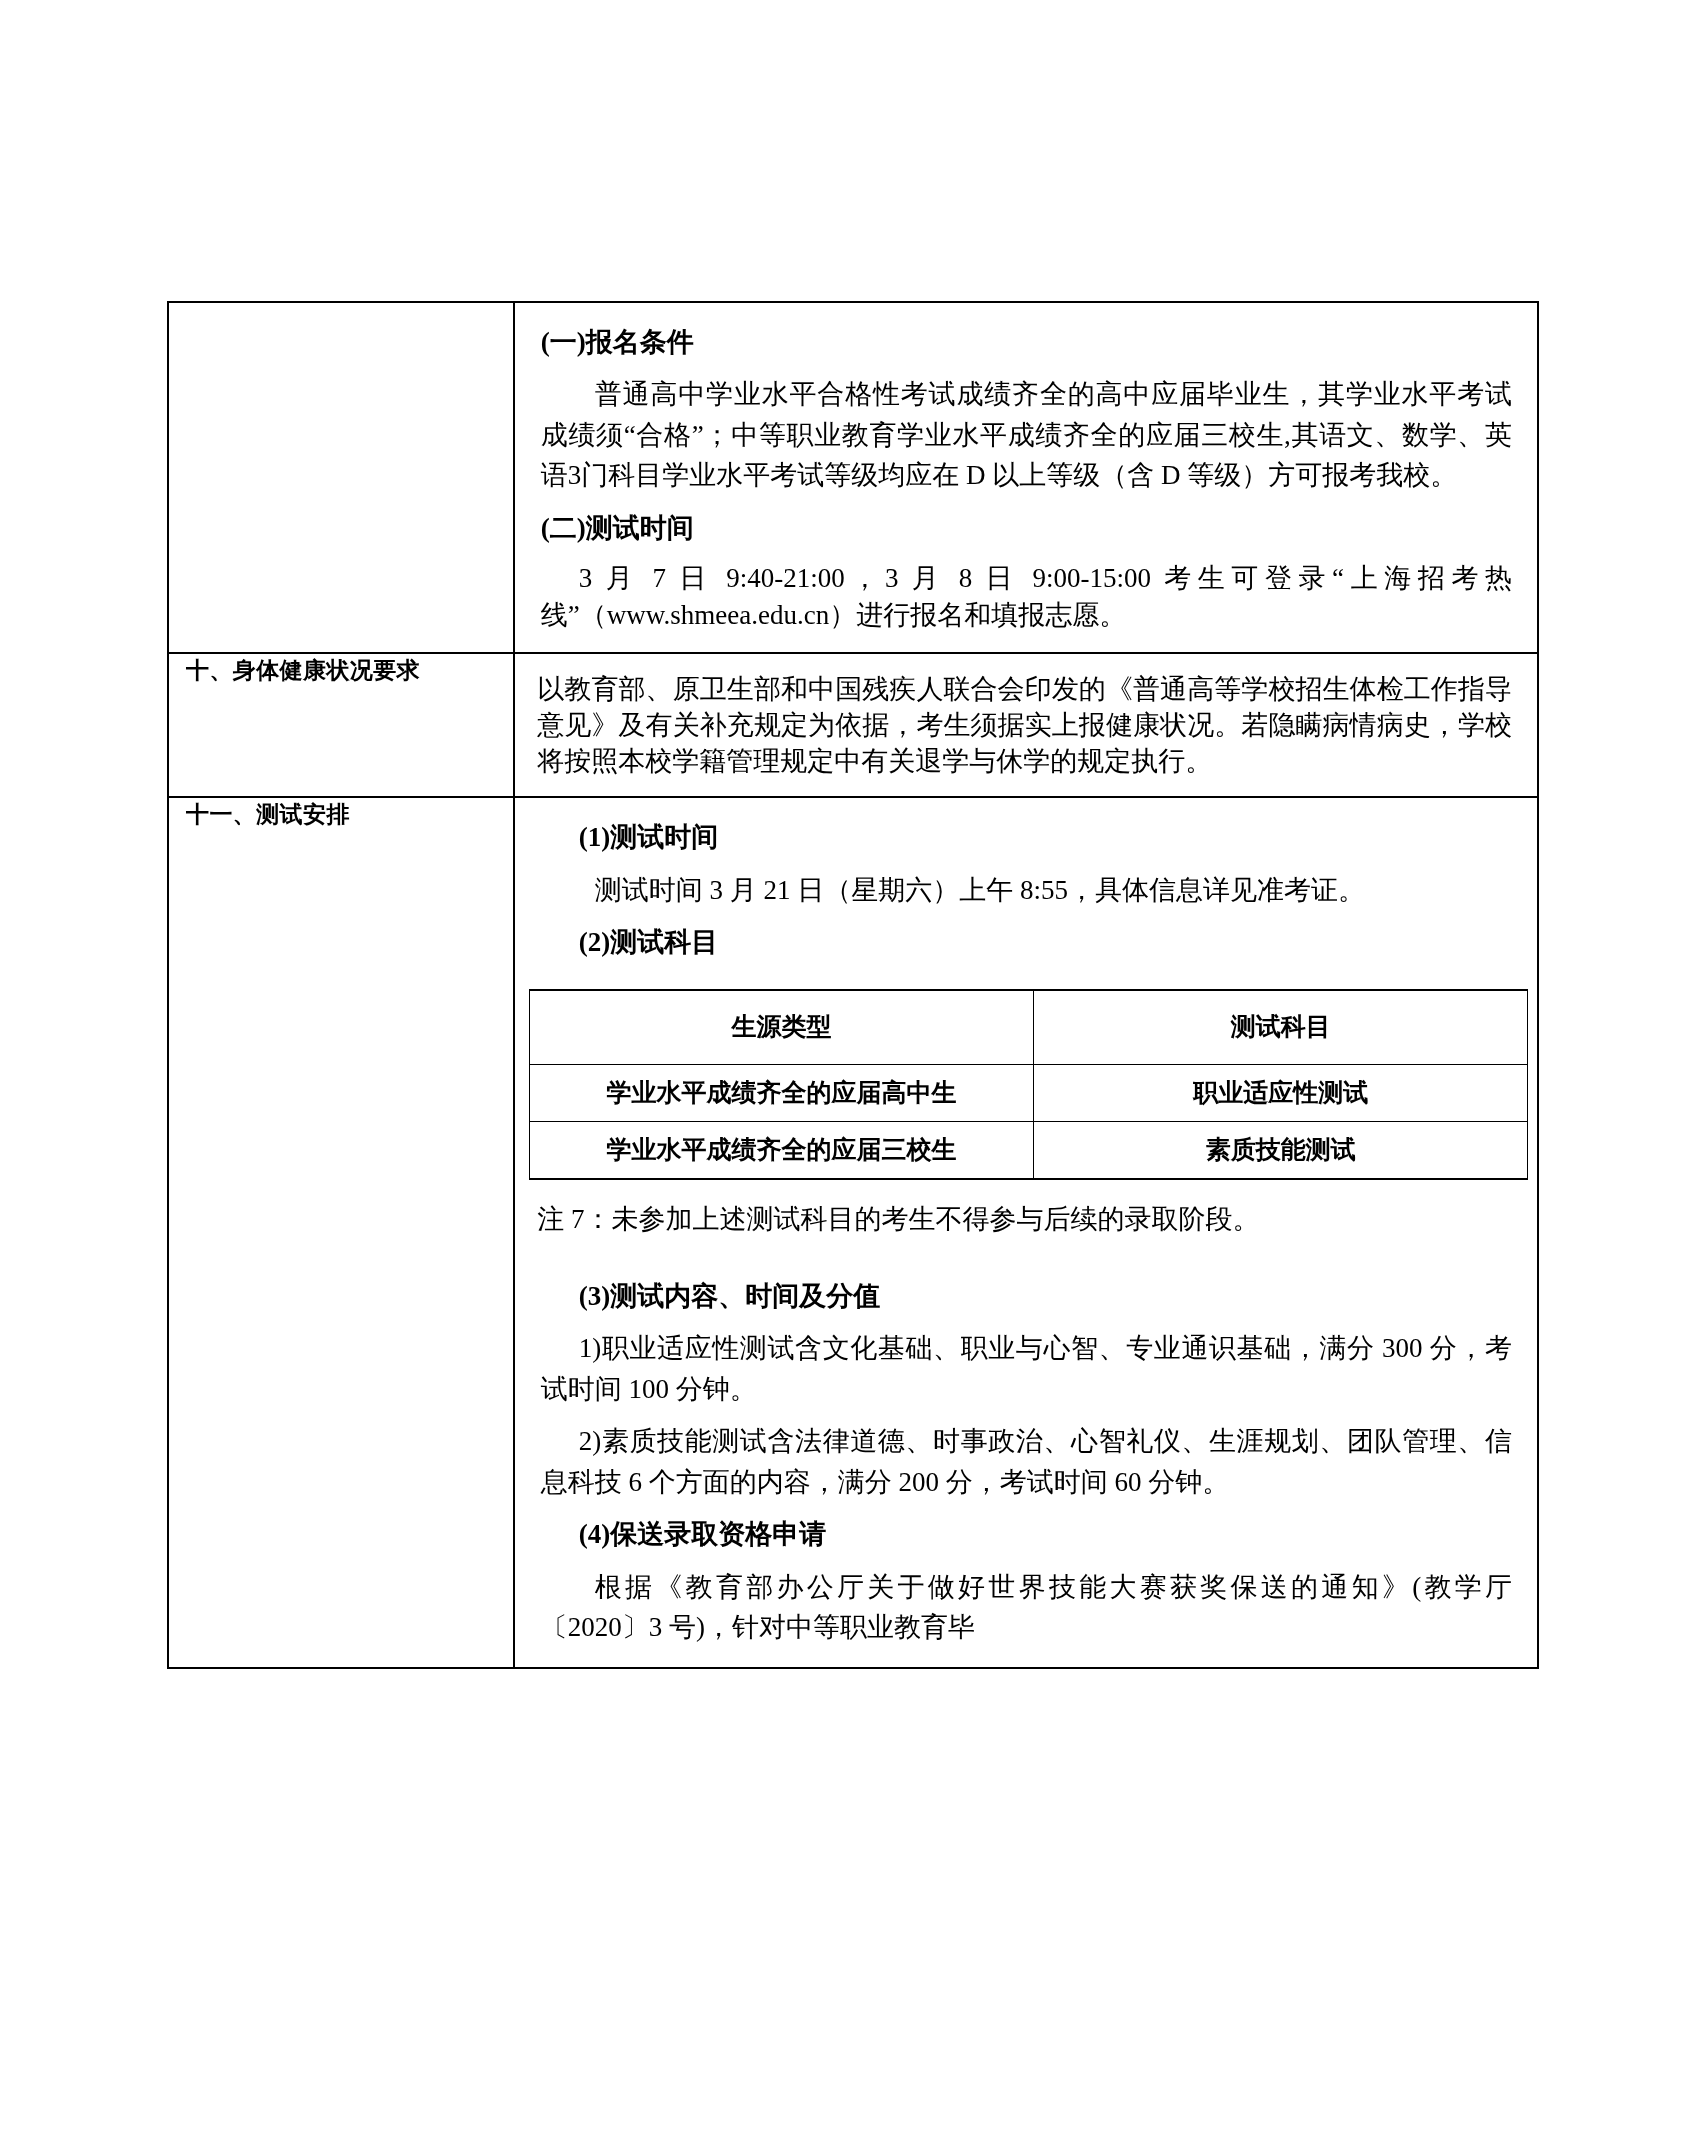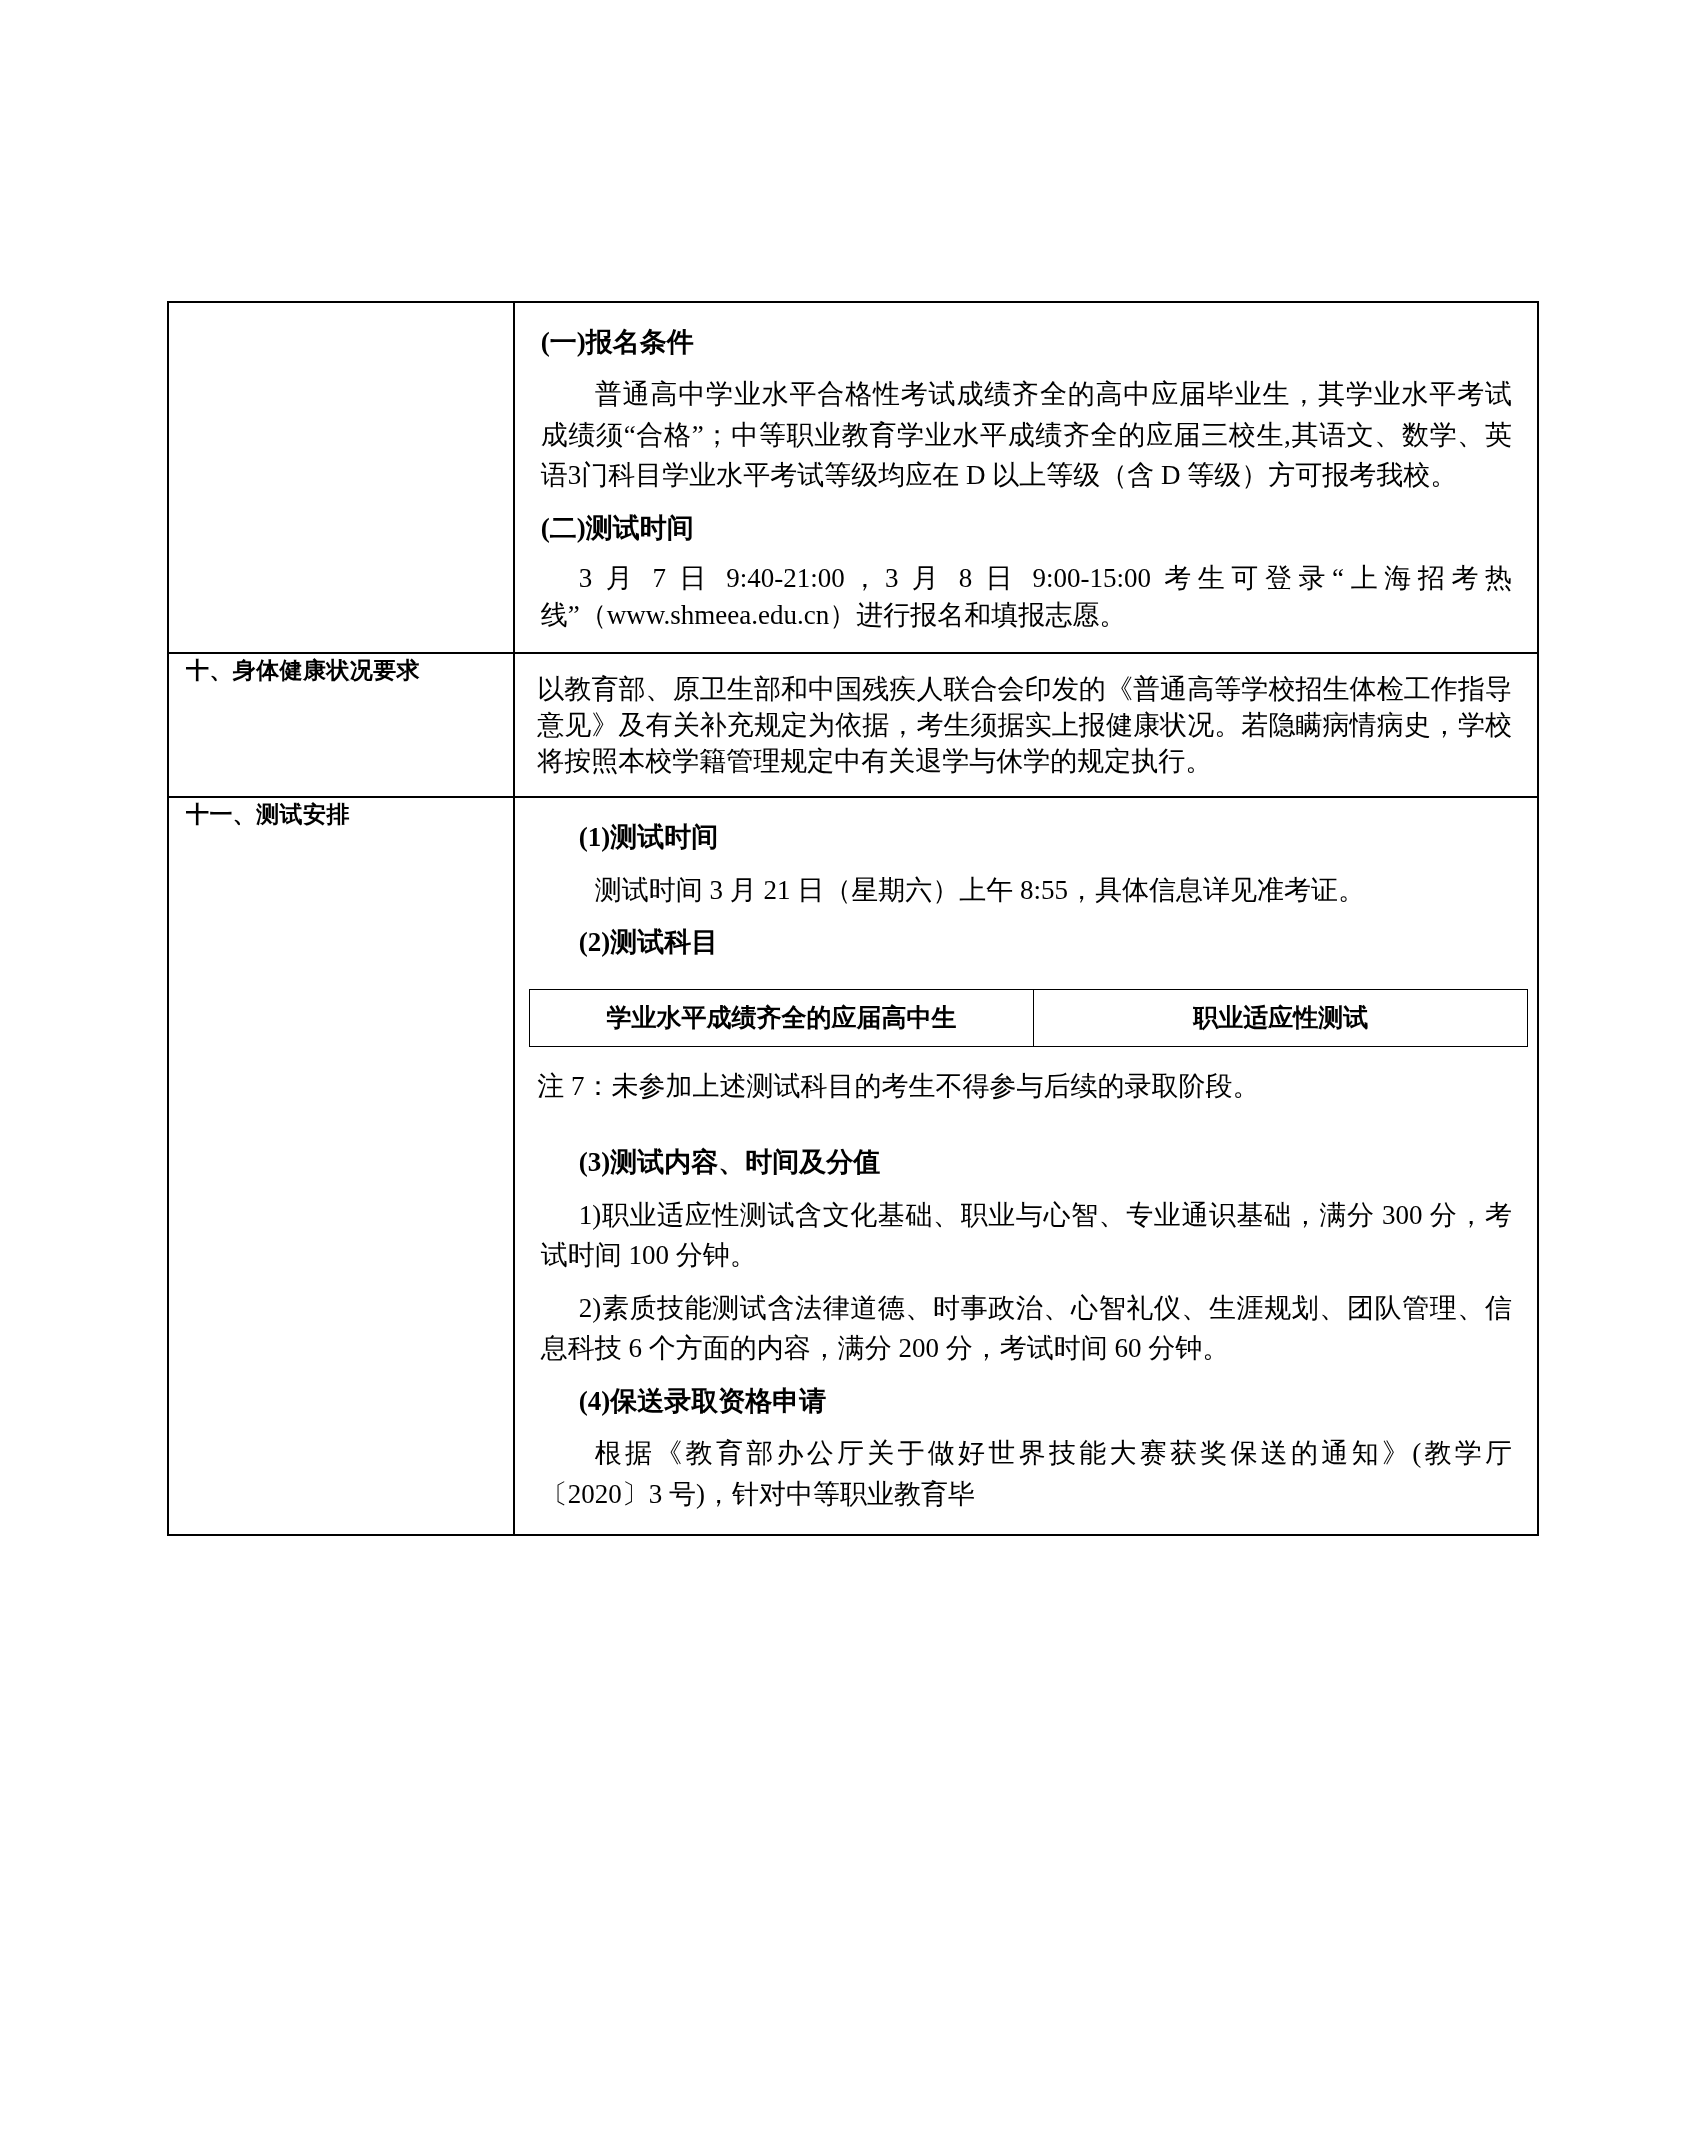--- a/index.html
+++ b/index.html
@@ -185,23 +185,31 @@
 
           <div class="body-cell">
             <p class="t hd ind-sm">(1)测试时间</p>
             <p class="t ind">测试时间 3 月 21 日（星期六）上午 8:55，具体信息详见准考证。</p>
             <p class="t hd ind-sm">(2)测试科目</p>
           </div>
 
           <div class="inner-wrap">
             <table class="inner-table">
               <tbody>
+                <tr class="hdr">
+                  <td class="ic-a">生源类型</td>
+                  <td class="ic-b">测试科目</td>
+                </tr>
                 <tr>
                   <td class="ic-a">学业水平成绩齐全的应届高中生</td>
                   <td class="ic-b">职业适应性测试</td>
+                </tr>
+                <tr class="last">
+                  <td class="ic-a">学业水平成绩齐全的应届三校生</td>
+                  <td class="ic-b">素质技能测试</td>
                 </tr>
               </tbody>
             </table>
           </div>
 
           <div class="body-cell-tight">
             <p class="t noind">注 7：未参加上述测试科目的考生不得参与后续的录取阶段。</p>
           </div>
 
           <div class="body-cell">

